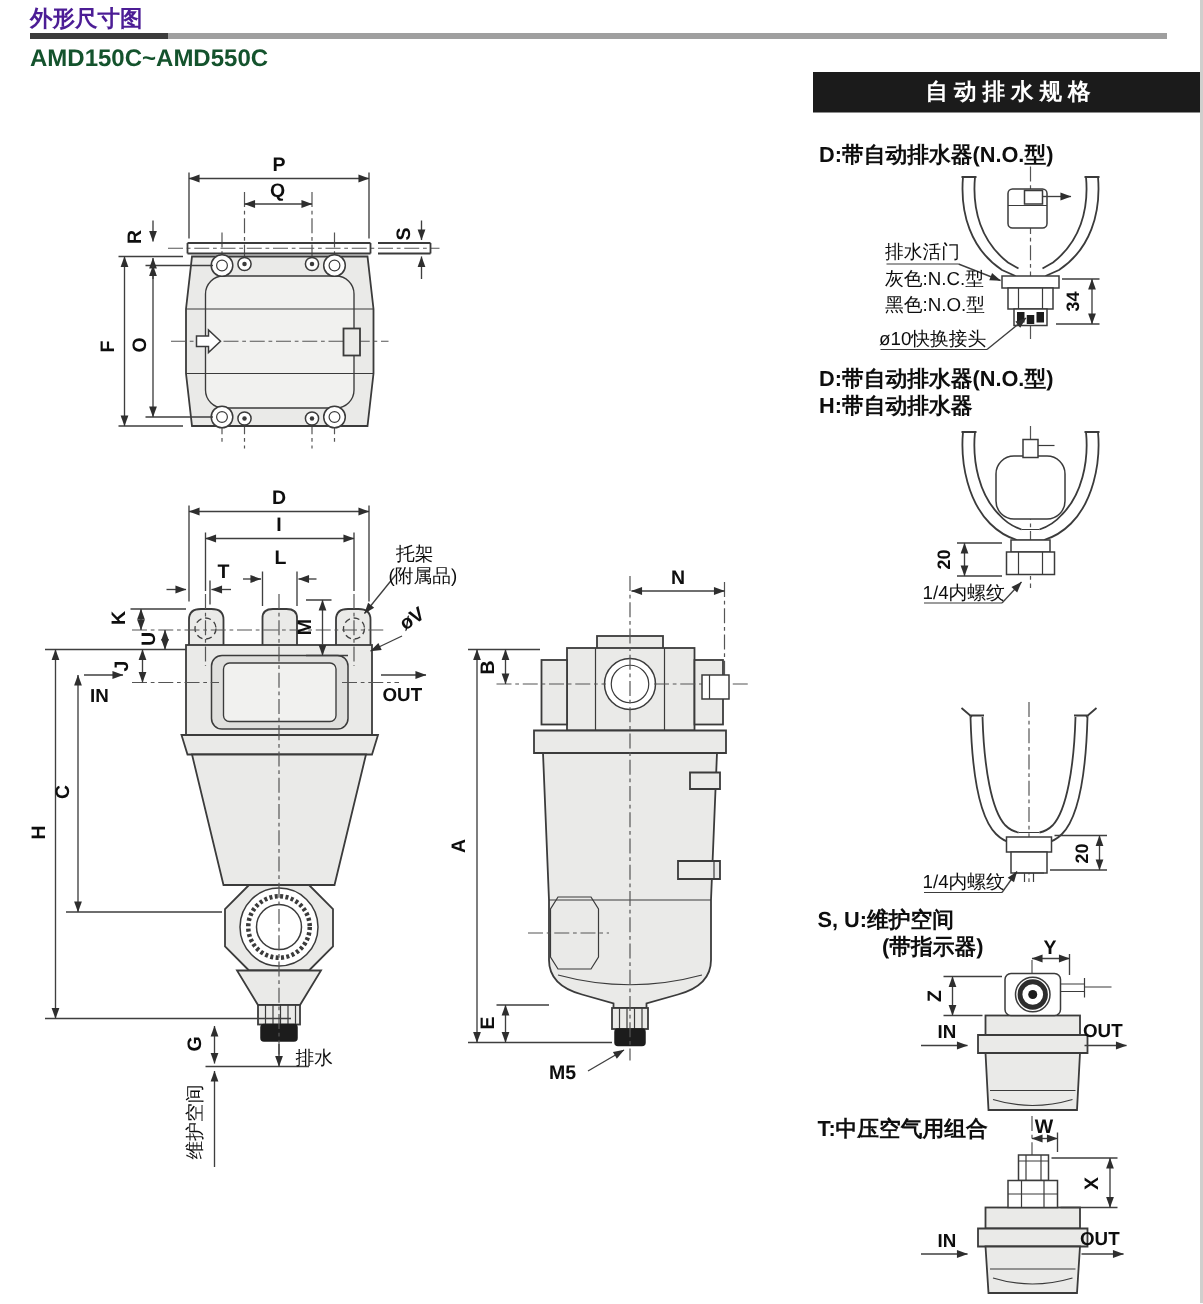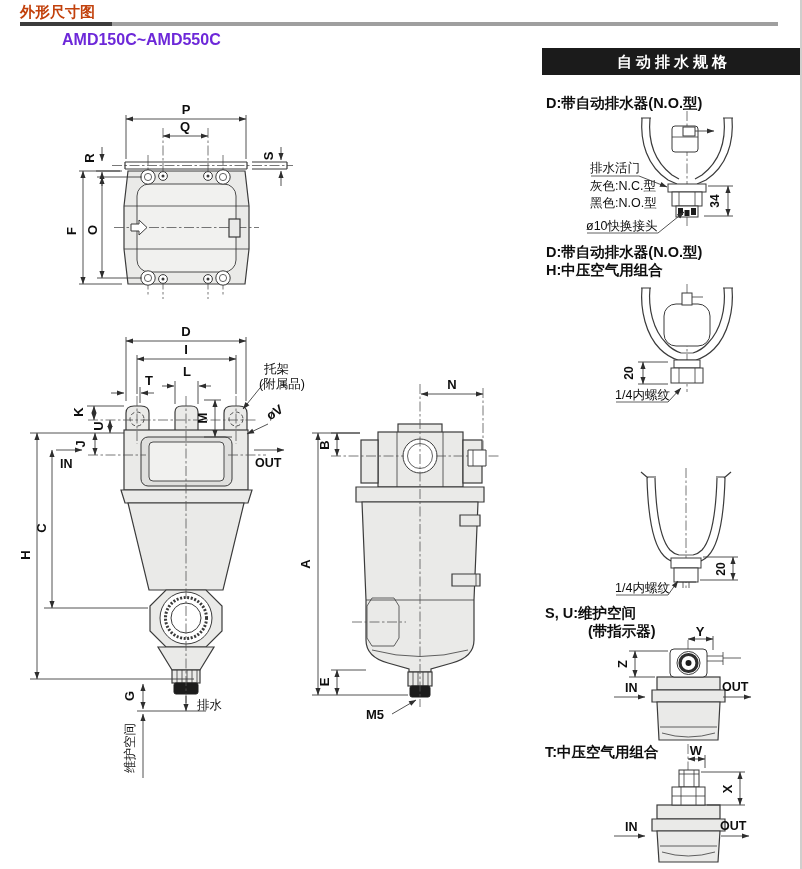--- a/index.html
+++ b/index.html
@@ -1,22 +1,22 @@
 <!DOCTYPE html>
 <html><head>
 <meta charset="utf-8">
 <style>
   html,body{margin:0;padding:0;background:#fff;}
   .page{position:relative;width:802px;height:869px;background:#fff;overflow:hidden;
         font-family:"Liberation Sans",sans-serif;color:#101010;}
   .edge{position:absolute;right:0;top:0;width:2px;height:100%;background:#cfcfcd;}
-  .title{position:absolute;left:20px;top:3px;font-size:15px;font-weight:bold;color:#c2410c;}
+  .title{position:absolute;left:20px;top:3px;font-size:15px;font-weight:bold;color:#4c1d95;}
   .rule-dark{position:absolute;left:20px;top:22px;width:92px;height:4px;background:#3c3c3c;}
   .rule-gray{position:absolute;left:112px;top:22px;width:666px;height:4px;background:#9f9f9f;}
-  .model{position:absolute;left:20px;top:31px;font-size:16px;font-weight:bold;color:#6d28d9;margin-left:42px;}
+  .model{position:absolute;left:20px;top:31px;font-size:16px;font-weight:bold;color:#14532d;}
   .blkhdr{position:absolute;left:542px;width:264px;background:#1b1b1b;color:#fff;
           font-weight:bold;font-size:15px;text-align:center;letter-spacing:4px;}
   .h1{top:48px;height:27px;line-height:27px;}
   .h2{top:419px;height:24px;line-height:24px;letter-spacing:6px;}
   .pline{position:absolute;font-size:14.5px;font-weight:bold;color:#0e0e0e;white-space:nowrap;}
   svg{position:absolute;left:0;top:0;}
   .o{fill:#eaeae8;stroke:#3b3b3b;stroke-width:1.2;}
   .o2{fill:#dfdfdd;stroke:#3b3b3b;stroke-width:1;}
   .w{fill:#ffffff;stroke:#3b3b3b;stroke-width:1;}
   .w2{fill:#f1f1ef;stroke:#3b3b3b;stroke-width:0.9;}
@@ -289,20 +289,20 @@
   </svg>
 
   <div class="title">外形尺寸图</div>
   <div class="rule-dark"></div>
   <div class="rule-gray"></div>
   <div class="model">AMD150C~AMD550C</div>
 
   <div class="blkhdr h1">自动排水规格</div>
   <div class="pline" style="left:546px;top:94px">D:带自动排水器(N.O.型)</div>
   <div class="pline" style="left:546px;top:243px">D:带自动排水器(N.O.型)</div>
-  <div class="pline" style="left:546px;top:261px">H:中压空气用组合</div>
+  <div class="pline" style="left:546px;top:261px">H:带自动排水器</div>
 
   <div class="pline" style="left:545px;top:604px">S, U:维护空间</div>
   <div class="pline" style="left:588px;top:622px">(带指示器)</div>
   <div class="pline" style="left:545px;top:743px">T:中压空气用组合</div>
 
   <div class="edge"></div>
 </div>
 
 </body></html>

